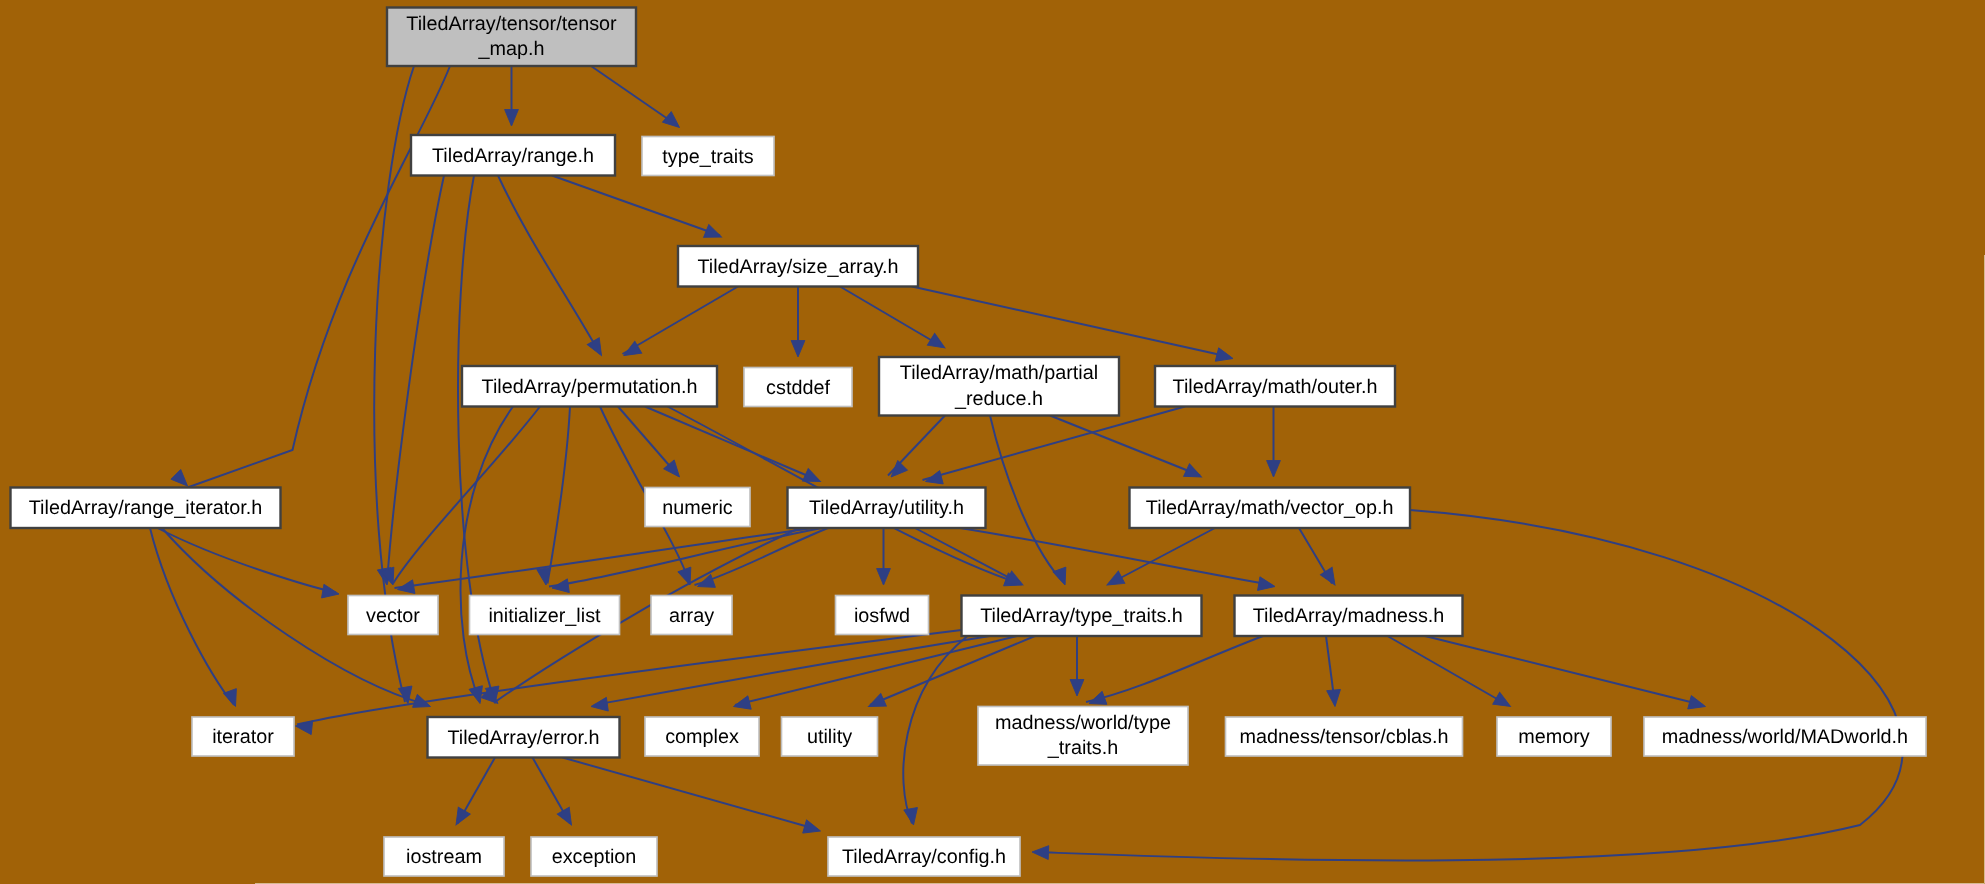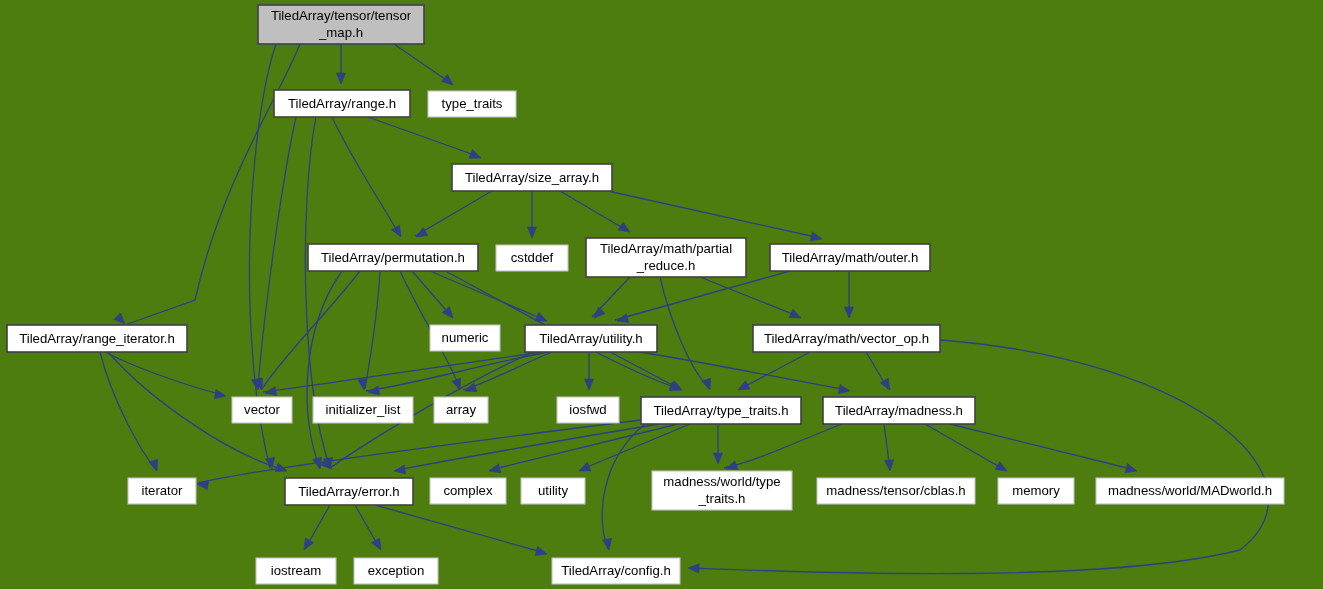--- a/index.html
+++ b/index.html
@@ -4,21 +4,21 @@
 <style>
   html, body {
     margin: 0;
     padding: 0;
     background: #ffffff;
   }
   #canvas {
     position: relative;
     width: 1323px;
     height: 589px;
-    background: #4d7c0f;
+    background: #a16207;
     font-family: "Liberation Sans", sans-serif;
     overflow: hidden;
   }
   #graph {
     position: absolute;
     top: 0;
     left: 0;
     width: 1323px;
     height: 589px;
   }

